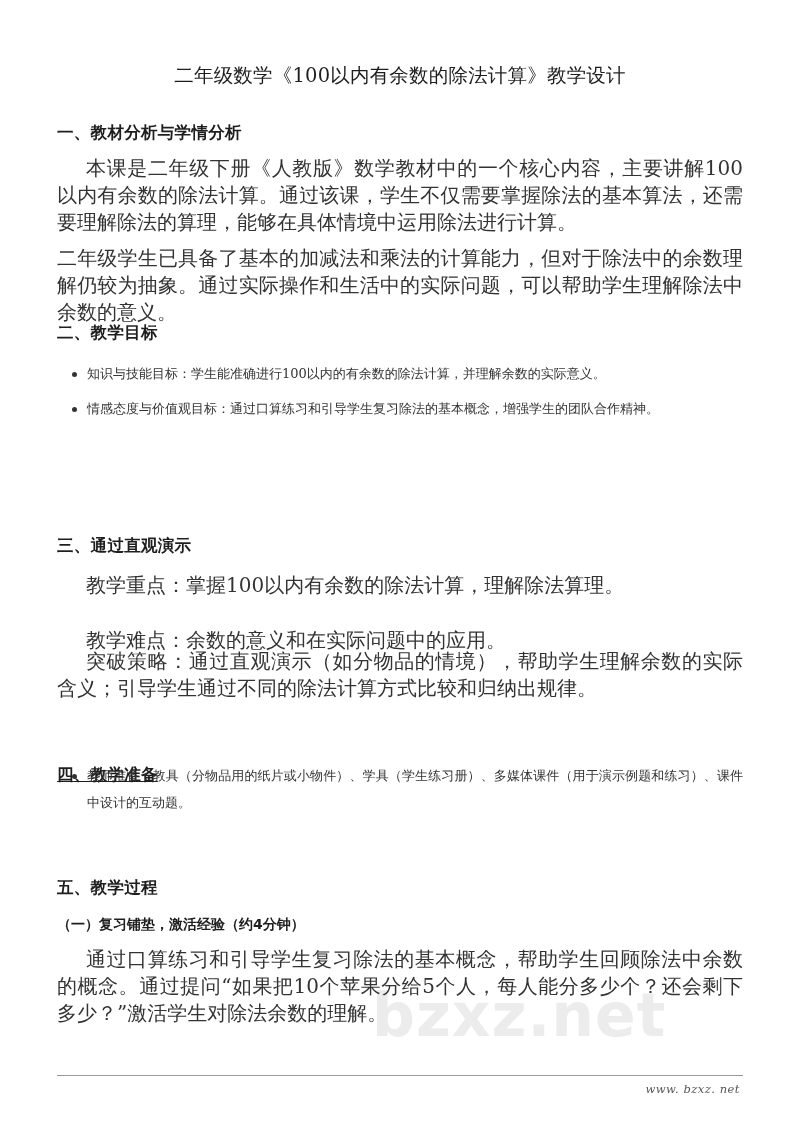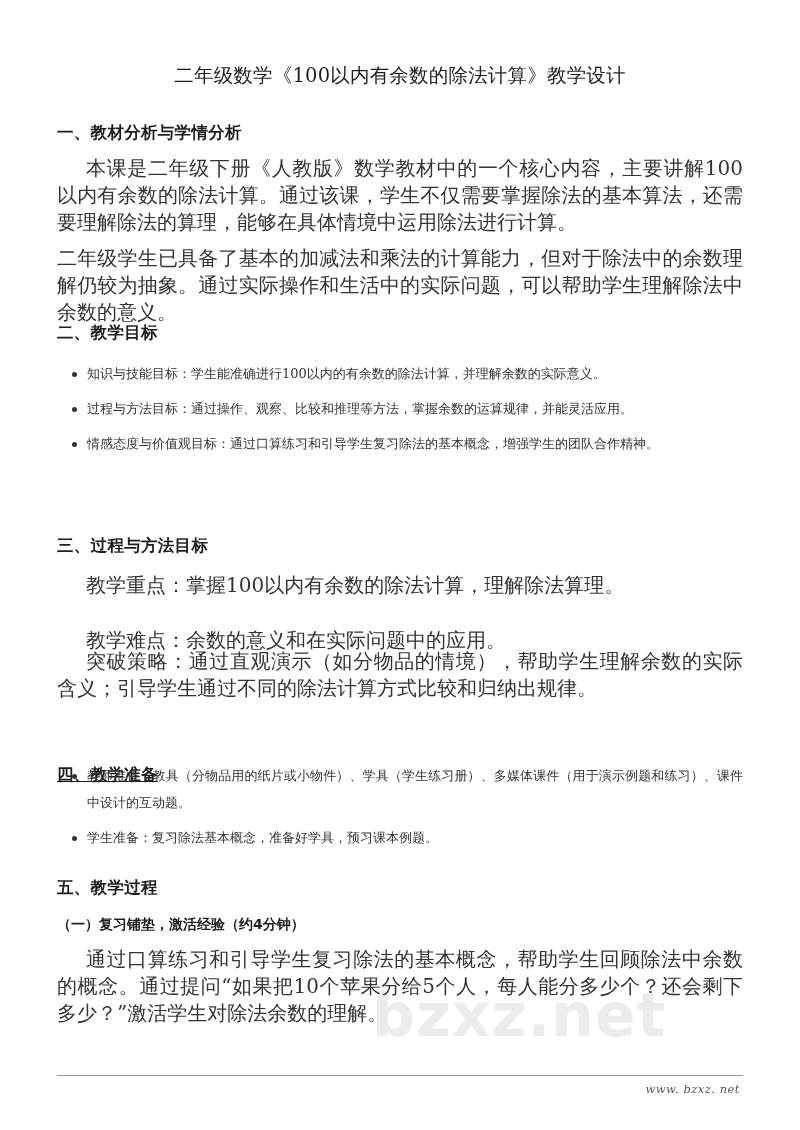--- a/index.html
+++ b/index.html
@@ -130,33 +130,31 @@
 
   <h1 class="doc-title">二年级数学《100以内有余数的除法计算》教学设计</h1>
 
   <h2 class="h2" style="top:122px;">一、教材分析与学情分析</h2>
   <p class="para indent" style="top:155px;">本课是二年级下册《人教版》数学教材中的一个核心内容，主要讲解100以内有余数的除法计算。通过该课，学生不仅需要掌握除法的基本算法，还需要理解除法的算理，能够在具体情境中运用除法进行计算。</p>
   <p class="para" style="top:245px;">二年级学生已具备了基本的加减法和乘法的计算能力，但对于除法中的余数理解仍较为抽象。通过实际操作和生活中的实际问题，可以帮助学生理解除法中余数的意义。</p>
 
   <h2 class="h2" style="top:322px;">二、教学目标</h2>
   <ul class="bullets" style="top:360px;">
     <li><span class="bullet-dot"></span><span>知识与技能目标：学生能准确进行100以内的有余数的除法计算，并理解余数的实际意义。</span></li>
-    <li><span class="bullet-dot"></span><span>过程与方法目标：通过操作、观察、比较和推理等方法，掌握余数的运算规律，并能灵活应用。</span></li>
     <li><span class="bullet-dot"></span><span>情感态度与价值观目标：通过口算练习和引导学生复习除法的基本概念，增强学生的团队合作精神。</span></li>
   </ul>
 
-  <h2 class="h2" style="top:535px;">三、过程与方法目标</h2>
+  <h2 class="h2" style="top:535px;">三、通过直观演示</h2>
   <p class="para indent" style="top:572px;">教学重点：掌握100以内有余数的除法计算，理解除法算理。</p>
   <p class="para indent" style="top:627px;">教学难点：余数的意义和在实际问题中的应用。</p>
   <p class="para indent" style="top:648px;">突破策略：通过直观演示（如分物品的情境），帮助学生理解余数的实际含义；引导学生通过不同的除法计算方式比较和归纳出规律。</p>
 
   <h2 class="h2" style="top:764px;text-decoration:underline;">四、教学准备</h2>
   <ul class="bullets" style="top:762px;">
     <li><span class="bullet-dot"></span><span>教师准备：教具（分物品用的纸片或小物件）、学具（学生练习册）、多媒体课件（用于演示例题和练习）、课件中设计的互动题。</span></li>
-    <li><span class="bullet-dot"></span><span>学生准备：复习除法基本概念，准备好学具，预习课本例题。</span></li>
   </ul>
 
   <h2 class="h2" style="top:877px;">五、教学过程</h2>
   <h3 class="h3" style="top:916px;">（一）复习铺垫，激活经验（约4分钟）</h3>
   <p class="para indent" style="top:946px;">通过口算练习和引导学生复习除法的基本概念，帮助学生回顾除法中余数的概念。通过提问“如果把10个苹果分给5个人，每人能分多少个？还会剩下多少？”激活学生对除法余数的理解。</p>
 
 </div>
 
 <div class="footer-rule"></div>
 <div class="footer-url">www. bzxz. net</div>

